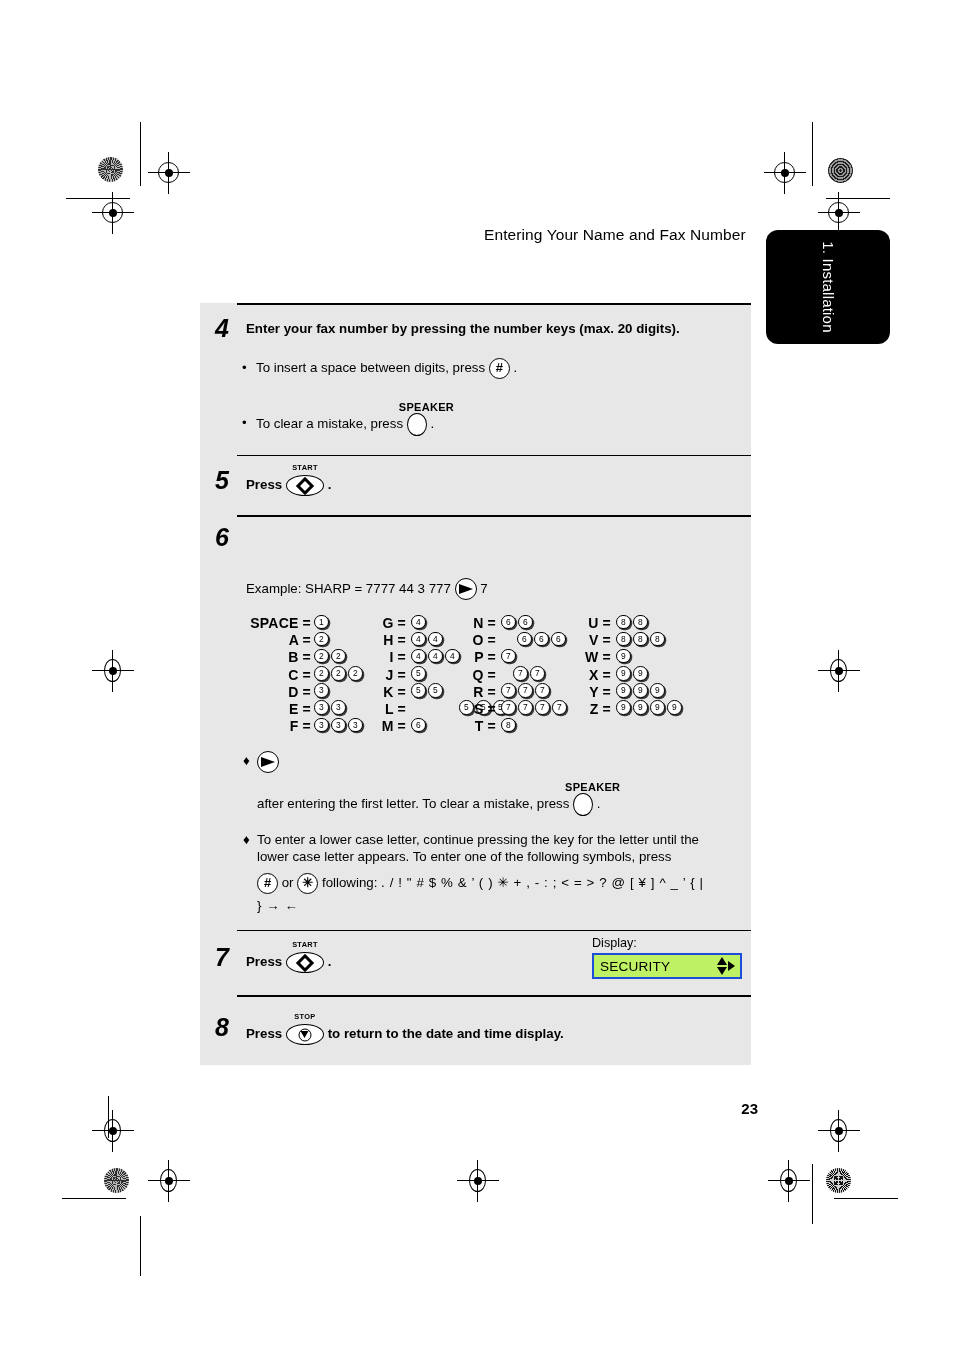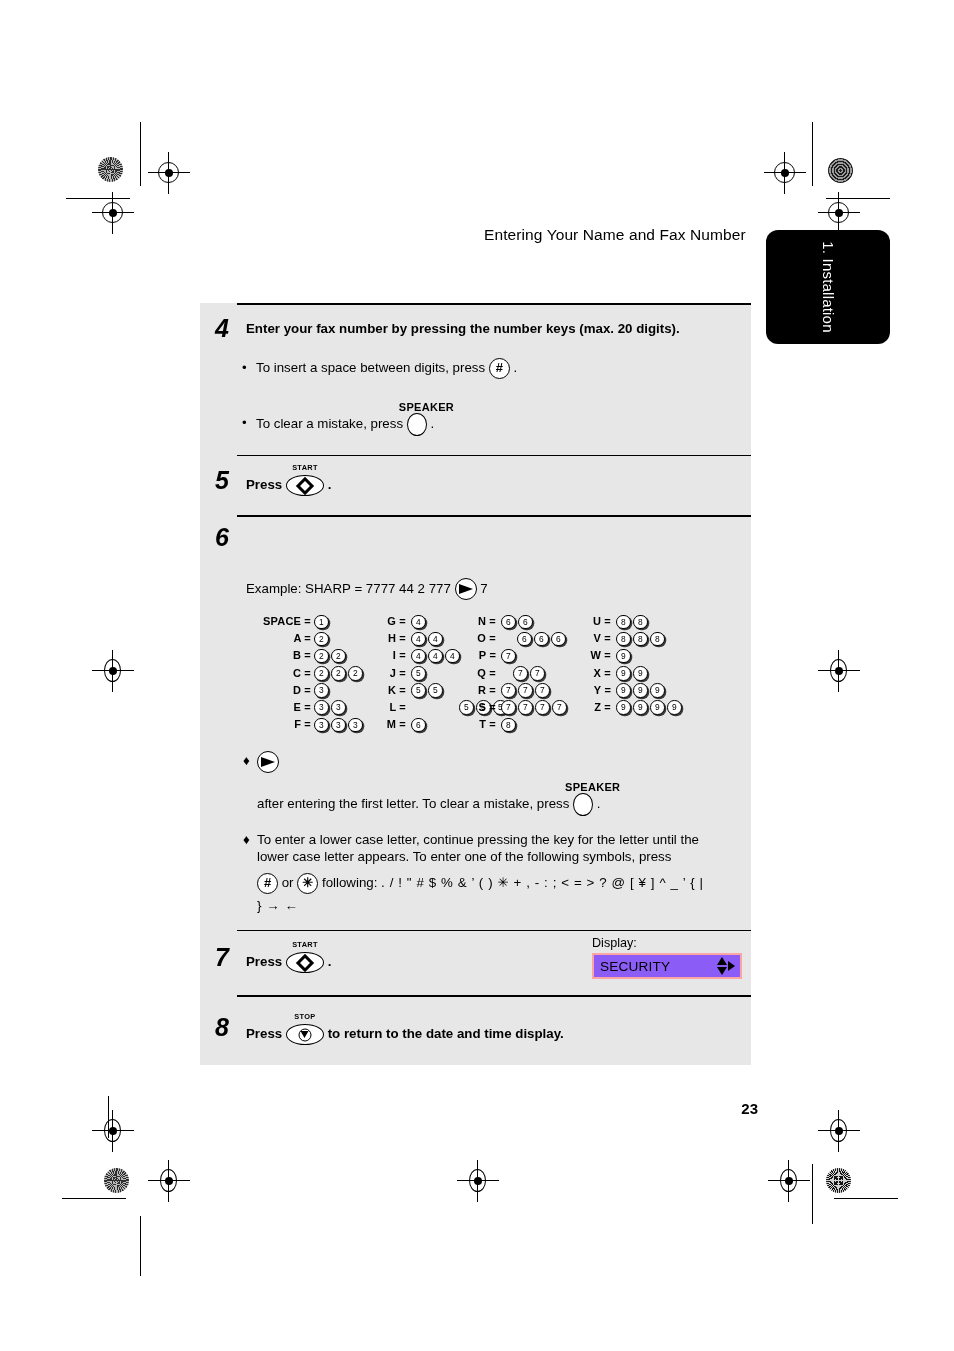--- a/index.html
+++ b/index.html
@@ -91,32 +91,32 @@
     display:inline-block;position:relative;vertical-align:middle;
     width:22px;height:22px;border:1.7px solid #000;border-radius:50%;background:#fff;box-sizing:border-box;
   }
   .arrowkey::after{content:"";position:absolute;left:3.2px;top:50%;transform:translateY(-50%);
     width:0;height:0;border-top:5.6px solid transparent;border-bottom:5.6px solid transparent;border-left:14px solid #000;}
 
   
   .chart{position:absolute;left:278px;top:612px;width:420px;}
   .chcol{position:absolute;top:0;}
   .chrow{position:relative;height:17.2px;white-space:nowrap;}
-  .chrow .lt{position:absolute;right:0;top:3px;font-size:11px;font-weight:bold;letter-spacing:.2px;}
+  .chrow .lt{position:absolute;right:0;top:3px;font-size:14px;font-weight:bold;letter-spacing:.2px;}
   .chrow .digits{position:absolute;left:0;top:0;}
   .dcirc{
     display:inline-block;width:14.5px;height:14.5px;border:1.1px solid #000;border-radius:50%;
     background:#fff;text-align:center;font-size:8.4px;line-height:13px;margin-right:2.5px;
     box-shadow:1.3px 1.3px 0 rgba(0,0,0,.75);box-sizing:border-box;vertical-align:middle;
   }
 
   
   .dispwrap{position:absolute;}
   .displabel{font-size:12.6px;margin-bottom:3px;}
-  .dispbox{width:150px;height:26px;border:2px solid #fca5a5;background:#8b5cf6;position:relative;box-sizing:border-box;}
+  .dispbox{width:150px;height:26px;border:2px solid #1d4ed8;background:#bef264;position:relative;box-sizing:border-box;}
   .dispbox .txt{position:absolute;left:6px;top:50%;transform:translateY(-50%);font-size:13.6px;letter-spacing:.2px;}
   .dispbox .arrs{position:absolute;right:5px;top:50%;transform:translateY(-50%);display:flex;align-items:center;gap:0px;}
   .ud{position:relative;width:11px;height:18px;}
   .ud::before{content:"";position:absolute;left:50%;top:0;transform:translateX(-50%);
     border-left:5.3px solid transparent;border-right:5.3px solid transparent;border-bottom:8px solid #000;}
   .ud::after{content:"";position:absolute;left:50%;bottom:0;transform:translateX(-50%);
     border-left:5.3px solid transparent;border-right:5.3px solid transparent;border-top:8px solid #000;}
   .rt{width:0;height:0;border-top:5.5px solid transparent;border-bottom:5.5px solid transparent;border-left:7.5px solid #000;margin-left:1px;}
 
   .pagenum{position:absolute;right:196px;top:1100px;font-size:15px;font-weight:bold;}
@@ -258,21 +258,21 @@
           <span class="d-out"></span>
           <span class="d-in"></span>
         </span>
     </span>
     <span>.</span>
   </div>
 
   <div class="stepnum" style="left:15px;top:222px;">6</div>
 
   <div class="plain" style="left:46px;top:275px;width:480px;">
-    <span>Example: SHARP = 7777  44  2  777</span>
+    <span>Example: SHARP = 7777  44  3  777</span>
     <span class="arrowkey"></span>
     <span>7</span>
   </div>
 </div>
 
 <div class="chart">
   <div class="chcol" style="left:0px;width:95px;">
       <div class="chrow">
         <span class="lt" style="right: 62px;">SPACE =</span>
         <span class="digits" style="left: 36px;"><span class="dcirc">1</span></span>

